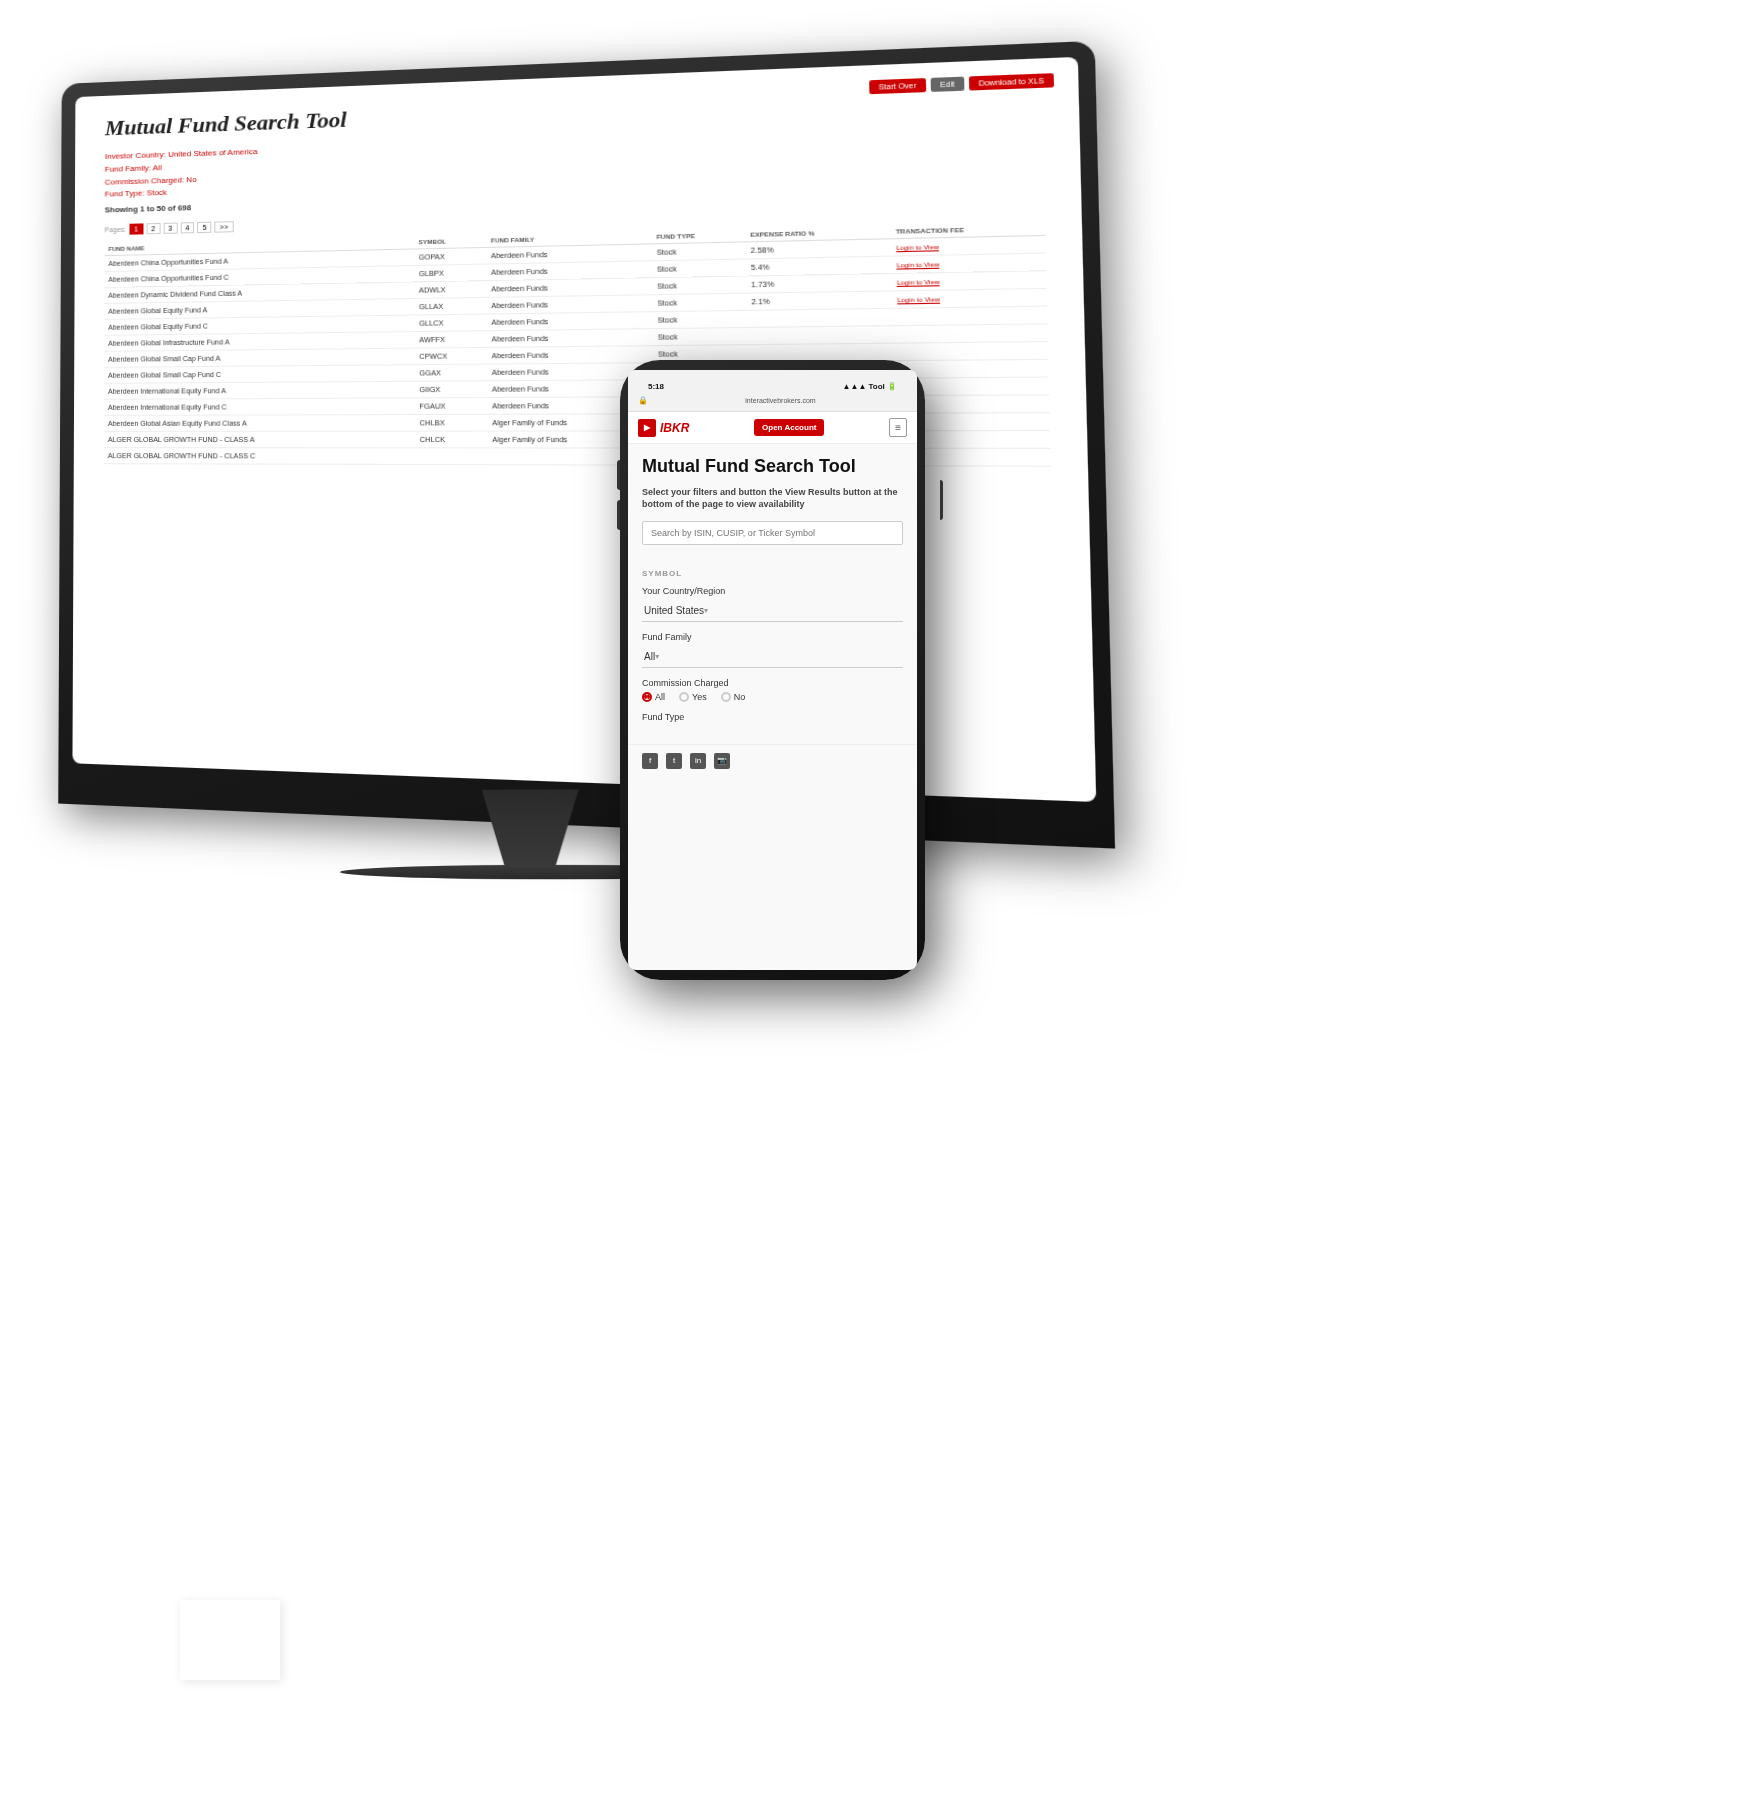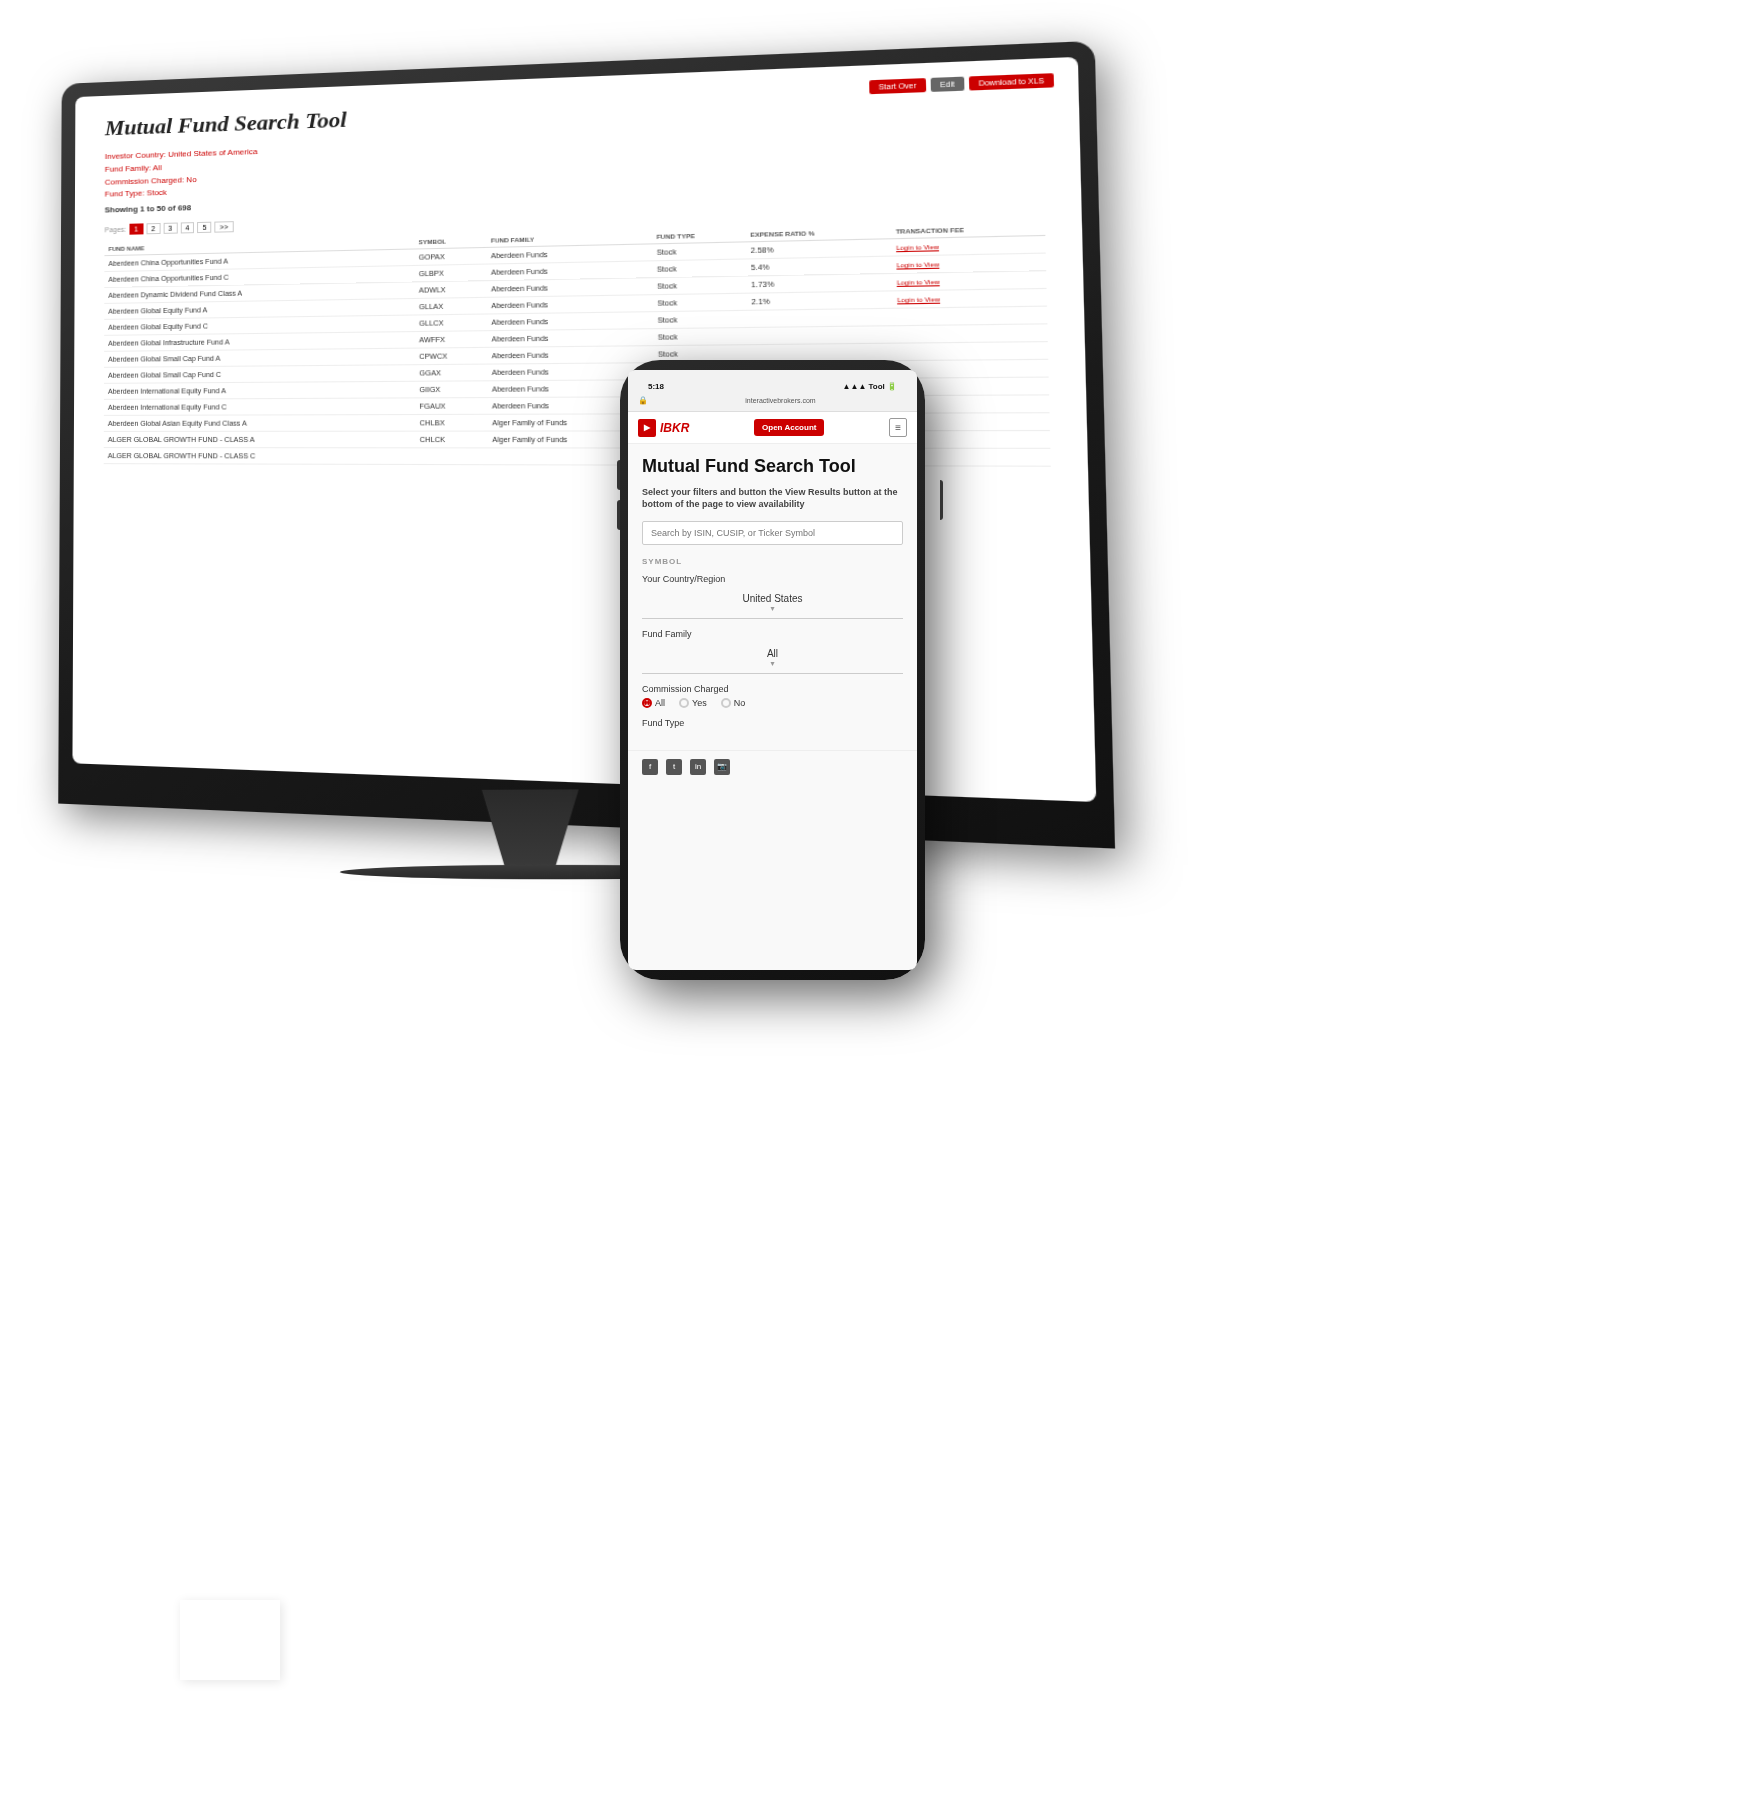--- a/index.html
+++ b/index.html
@@ -326,21 +326,21 @@
       font-weight: bold;
     }
 
     .phone-search-input {
       width: 100%;
       border: 1px solid #ccc;
       padding: 6px 8px;
       font-size: 9px;
       color: #999;
       border-radius: 2px;
-      margin-bottom: 12px;
+      margin-bottom: 24px;
     }
 
     .filters-label {
       font-size: 8px;
       font-weight: bold;
       color: #999;
       letter-spacing: 1px;
       margin-bottom: 8px;
     }
 
@@ -352,21 +352,20 @@
       font-size: 9px;
       color: #333;
       margin-bottom: 4px;
     }
 
     .filter-select-wrapper {
       display: flex;
       align-items: center;
       border-bottom: 1px solid #ccc;
       padding: 5px 2px;
-      flex-direction: column;
     }
 
     .filter-select-text {
       font-size: 10px;
       color: #333;
     }
 
     .filter-chevron {
       font-size: 8px;
       color: #999;

